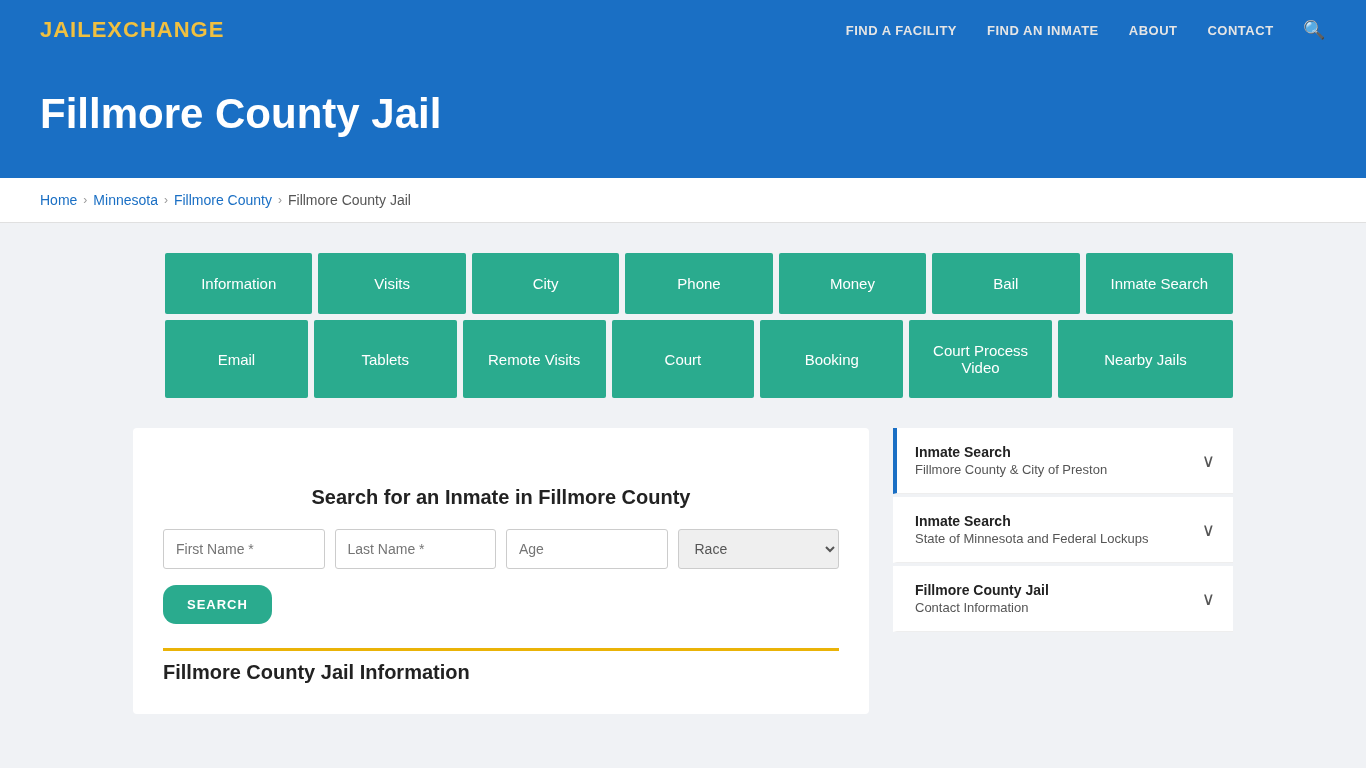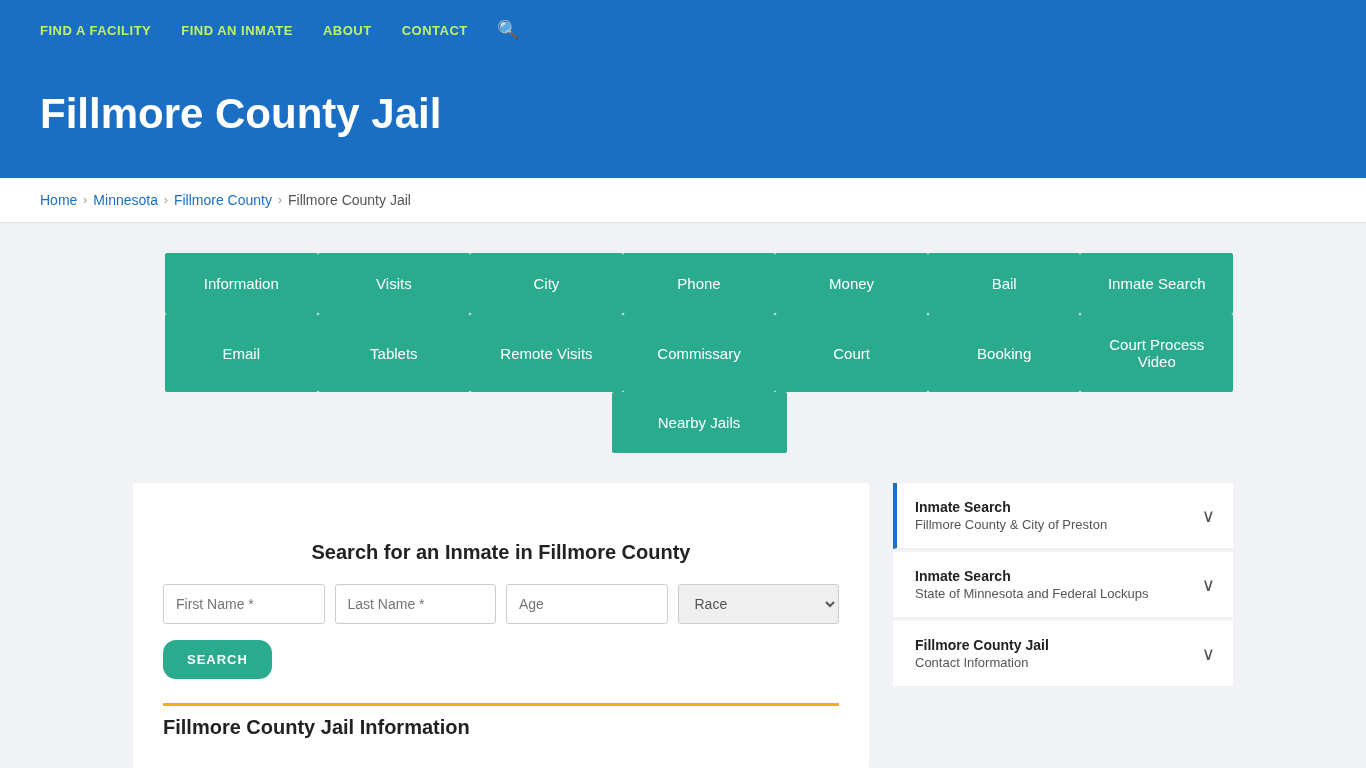--- a/index.html
+++ b/index.html
@@ -16,21 +16,21 @@
     }
     .logo {
       font-size: 22px;
       font-weight: 900;
       color: #fff;
       letter-spacing: 1px;
     }
     .logo span { color: #f0c040; }
     nav { display: flex; align-items: center; gap: 30px; }
     nav a {
-      color: #bef264;
+      color: #e5e5e5;
       text-decoration: none;
       font-size: 13px;
       font-weight: 600;
       letter-spacing: 0.5px;
     }
     .search-icon-btn {
       background: none;
       border: none;
       cursor: pointer;
       color: #fff;
@@ -67,20 +67,21 @@
     
     .main-content {
       background: #f0f2f5;
       padding: 30px 40px;
     }
 
     
     .button-grid {
       display: flex;
       flex-wrap: wrap;
+      gap: 6px;
       justify-content: center;
       margin-bottom: 30px;
       max-width: 1100px;
       margin-left: auto;
       margin-right: auto;
       padding-left: 32px;
     }
     .grid-btn {
       background: #2aab8e;
       color: #fff;
@@ -191,20 +192,23 @@
     }
     .chevron-icon {
       font-size: 18px;
       color: #555;
     }
   </style>
 </head>
 <body>
 
 <header>
+  <div class="logo">
+    <span>JAIL</span><span>EXCHANGE</span>
+  </div>
   <nav>
     <a href="#">FIND A FACILITY</a>
     <a href="#">FIND AN INMATE</a>
     <a href="#">ABOUT</a>
     <a href="#">CONTACT</a>
     <button class="search-icon-btn">🔍</button>
   </nav>
 </header>
 
 <div class="hero">
@@ -231,21 +235,20 @@
     <button class="grid-btn">Visits</button>
     <button class="grid-btn">City</button>
     <button class="grid-btn">Phone</button>
     <button class="grid-btn">Money</button>
     <button class="grid-btn">Bail</button>
     <button class="grid-btn">Inmate Search</button>
 
     <button class="grid-btn">Email</button>
     <button class="grid-btn">Tablets</button>
     <button class="grid-btn">Remote Visits</button>
-    <button class="grid-btn">Commissary</button>
     <button class="grid-btn">Court</button>
     <button class="grid-btn">Booking</button>
     <button class="grid-btn">Court Process Video</button>
 
     <button class="grid-btn" style="max-width:175px;flex:0 0 175px;">Nearby Jails</button>
   </div>
 
   <div class="lower-section">
 
     <div class="search-form-card">

